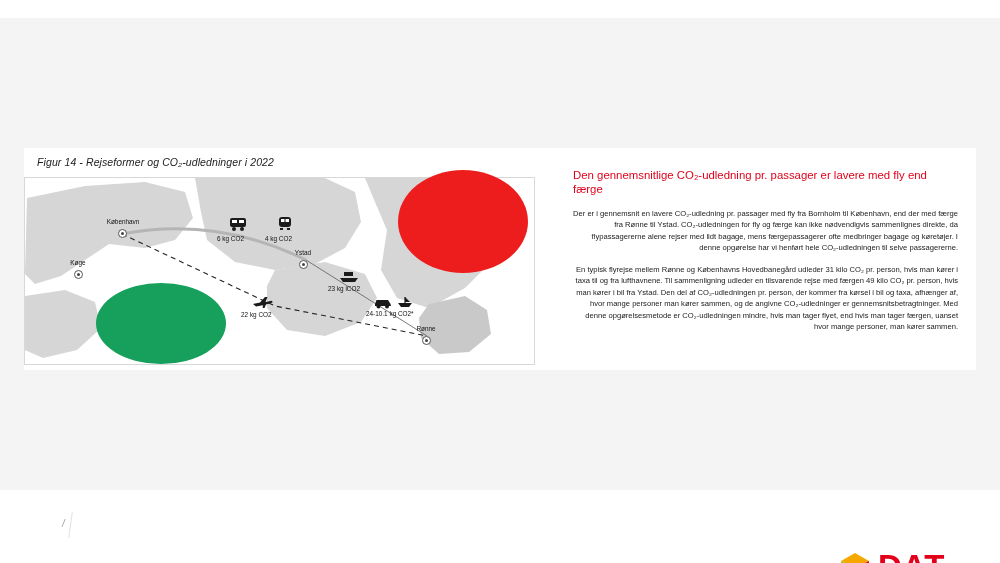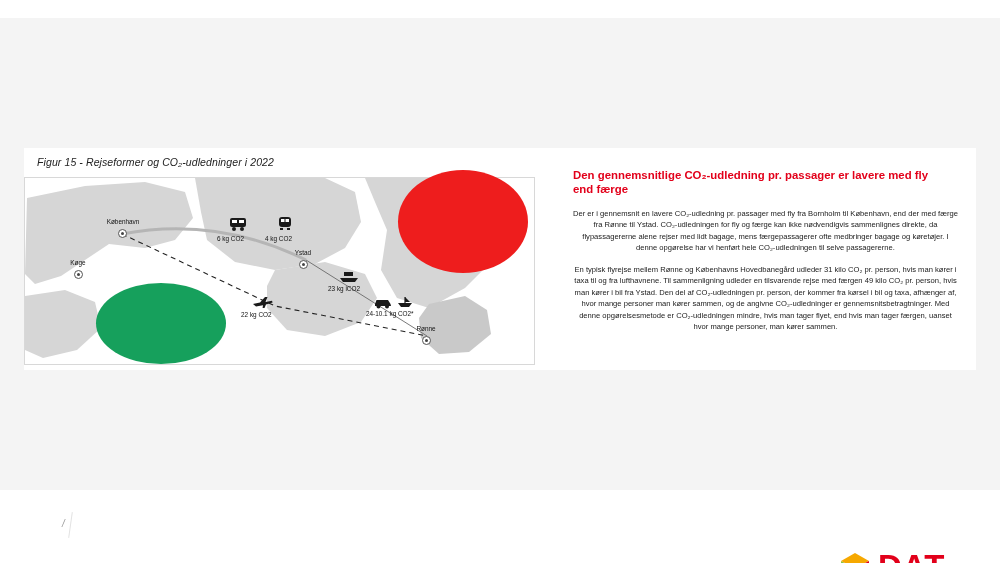--- a/index.html
+++ b/index.html
@@ -135,30 +135,30 @@
     top: 148px;
     width: 415px;
     height: 222px;
     background: #ffffff;
     box-sizing: border-box;
     padding: 20px 18px 10px 12px;
   }
   .headline {
     color: #e2001a;
     font-size: 11.4px;
-    font-weight: bold;
+    font-weight: normal;
     line-height: 1.25;
     margin: 0 12px 11px 0;
   }
   .body-par {
     font-size: 7.6px;
     line-height: 1.52;
     color: #1a1a1a;
     margin: 0 0 10px 0;
-    text-align: center;
+    text-align: right;
   }
 
   
   .page-number {
     position: absolute;
     left: 62px;
     top: 518px;
     font-size: 10px;
     color: #9a9a9a;
     font-style: italic;
@@ -201,21 +201,21 @@
 </style>
 </head>
 <body>
 
 <div class="slide">
 
   <div class="band"></div>
   <div class="footer-band"></div>
 
   <div class="figure-panel">
-    <div class="figure-caption">Figur 15 - Rejseformer og CO₂-udledninger i 2022</div>
+    <div class="figure-caption">Figur 14 - Rejseformer og CO₂-udledninger i 2022</div>
   </div>
 
   <div class="map-wrap">
     <svg class="map-svg" width="511" height="188" viewBox="0 0 511 188">
 
       <g fill="#d6d6d6" stroke="none">
         <path d="M2 20 L60 8 L120 4 L160 14 L168 40 L150 62 L120 70 L84 66 L60 82 L36 98 L10 106 L0 96 Z"></path>
         <path d="M170 0 L300 0 L330 14 L336 44 L320 70 L290 86 L250 92 L210 84 L182 62 L176 34 Z"></path>
         <path d="M250 92 L300 84 L340 96 L352 120 L336 144 L300 158 L262 152 L242 130 L242 108 Z"></path>
         <path d="M340 0 L420 0 L460 10 L476 40 L470 80 L440 110 L404 130 L372 120 L356 92 L362 52 L350 24 Z"></path>

